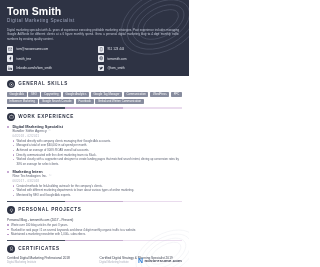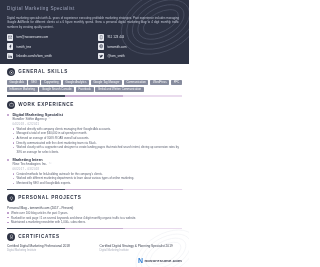--- a/index.html
+++ b/index.html
@@ -296,20 +296,21 @@
     <svg class="header-swirl" viewBox="0 0 100 100">
       <g fill="none" stroke="#7f879e" stroke-width="0.9">
         <ellipse cx="52" cy="50" rx="44" ry="30" transform="rotate(-28 52 50)"></ellipse>
         <ellipse cx="52" cy="50" rx="38" ry="25" transform="rotate(-28 52 50)"></ellipse>
         <ellipse cx="52" cy="50" rx="32" ry="20" transform="rotate(-28 52 50)"></ellipse>
         <ellipse cx="52" cy="50" rx="26" ry="15" transform="rotate(-28 52 50)"></ellipse>
         <ellipse cx="52" cy="50" rx="20" ry="10" transform="rotate(-28 52 50)"></ellipse>
       </g>
     </svg>
 
+    <div class="name">Tom Smith</div>
     <div class="job-title">Digital Marketing Specialist</div>
     <div class="summary">Digital marketing specialist with 4+ years of experience executing profitable marketing strategies. Past experience includes managing Google AdWords for different clients at a 6 figure monthly spend. Grew a personal digital marketing blog to 4 digit monthly traffic numbers by creating quality content.</div>
 
     <div class="contact-grid">
       <div class="contact-col">
         <div class="contact-row">
           <span class="ci">
             <svg viewBox="0 0 12 12" width="4.4" height="4.4">
                 <rect x="1" y="2.6" width="10" height="6.8" rx="0.6" fill="none" stroke="#2e3344" stroke-width="1.1"></rect>
                 <path d="M1.3 3.1 L6 6.6 L10.7 3.1" fill="none" stroke="#2e3344" stroke-width="1.1"></path>

